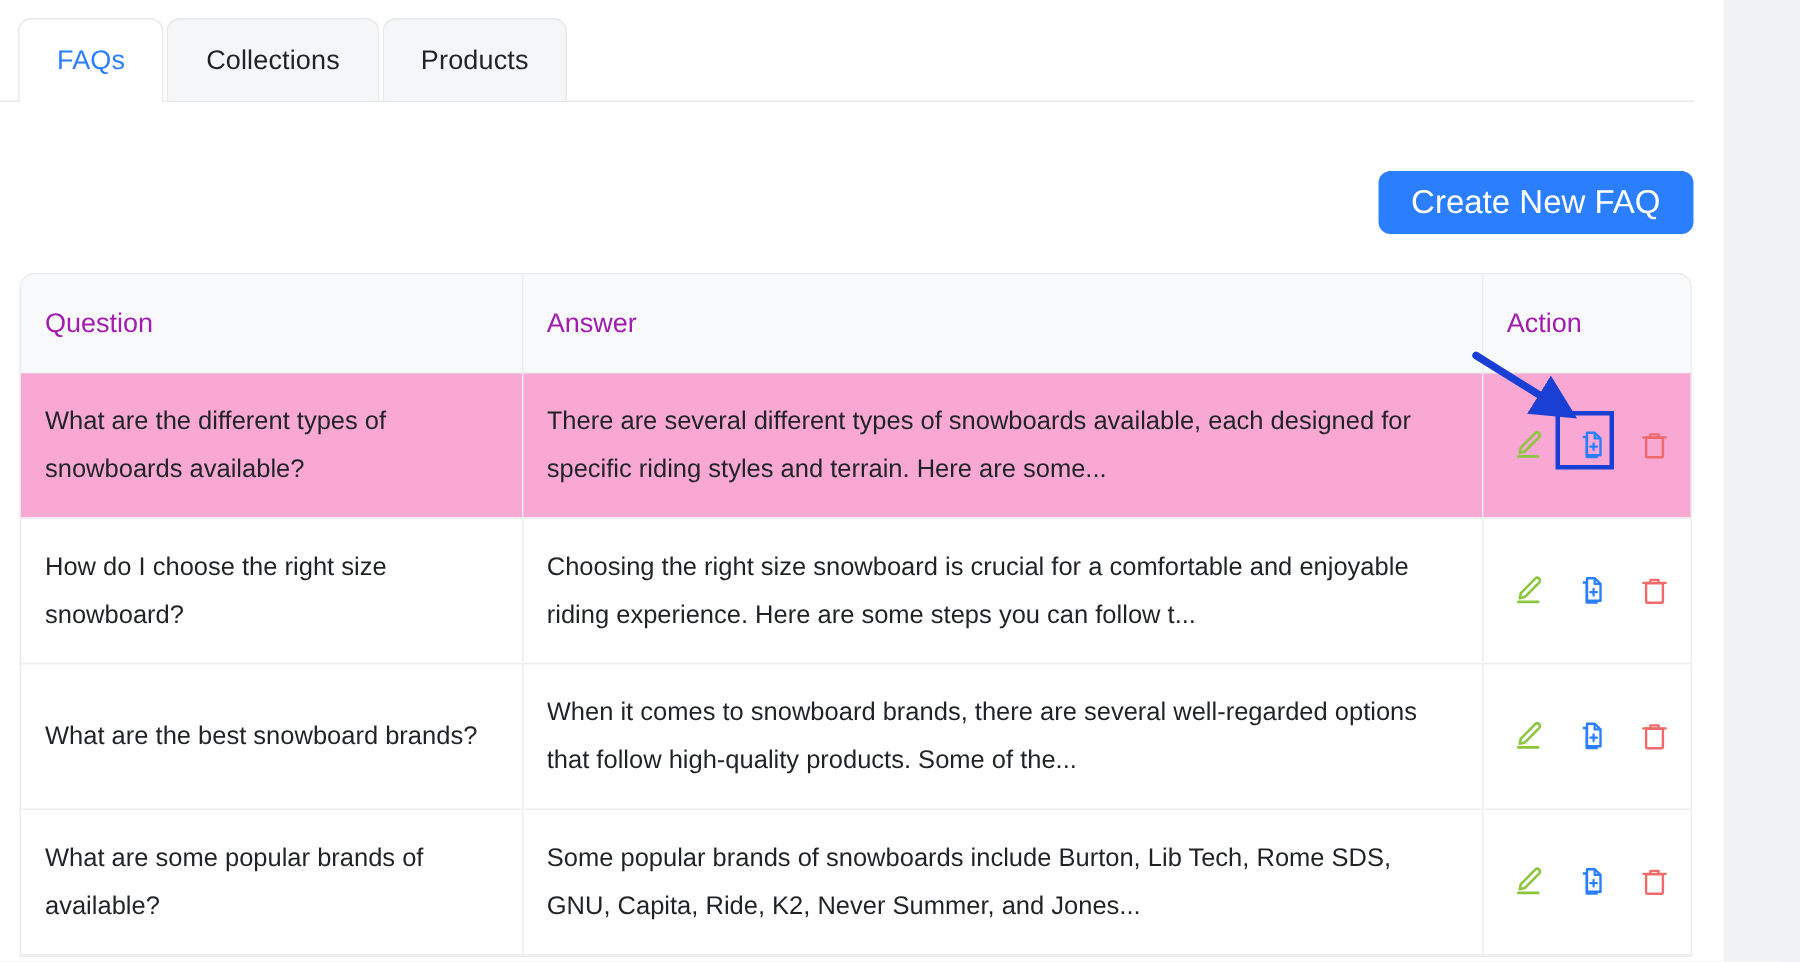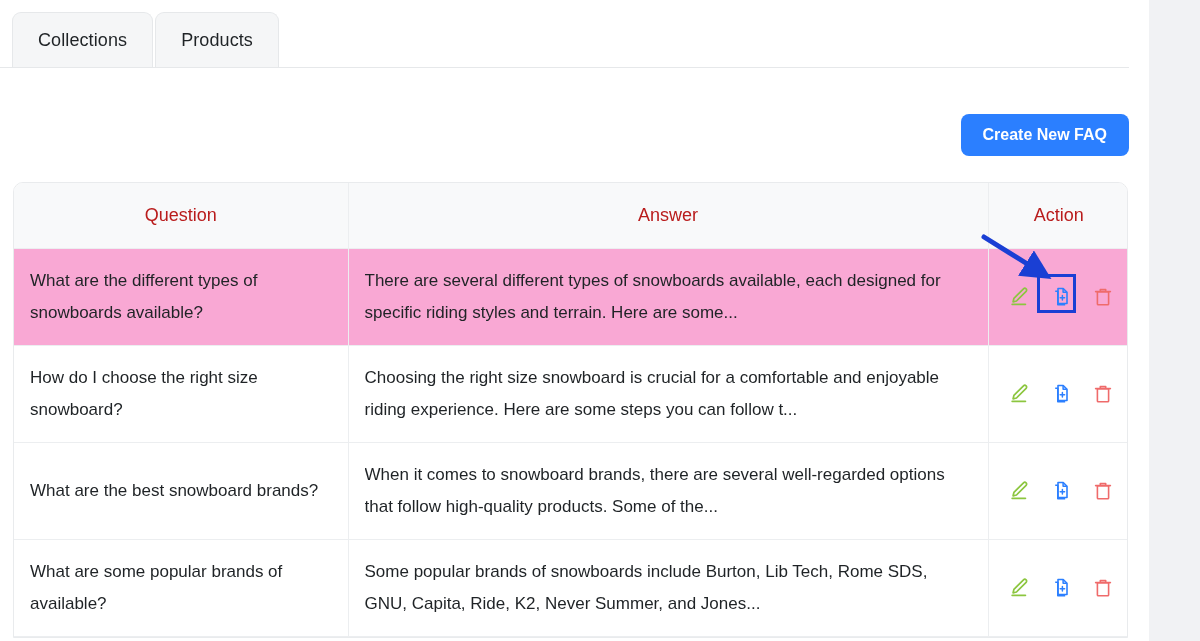--- a/index.html
+++ b/index.html
@@ -84,27 +84,26 @@
     position: absolute;
     right: 0;
     top: 46px;
     height: 42px;
     padding: 0 22px;
     display: flex;
     align-items: center;
     justify-content: center;
     background: #2b7fff;
     color: #ffffff;
-    font-size: 16px;
+    font-size: 22px;
     border: none;
     border-radius: 8px;
     cursor: pointer;
     font-family: "Liberation Sans", sans-serif;
     white-space: nowrap;
-    font-weight: bold;
   }
 
   
   .table-wrap {
     position: absolute;
     left: 13px;
     top: 182px;
     width: 1115px;
     border: 1px solid #e9ebed;
     border-radius: 10px 10px 0 0;
@@ -126,22 +125,21 @@
     font-weight: normal;
     color: #1f2326;
   }
   table.faq-table th:last-child,
   table.faq-table td:last-child { border-right: none; }
 
   table.faq-table th {
     height: 65px;
     background: #f8f9fa;
     font-size: 18px;
-    color: #b91c1c;
-    text-align: center;
+    color: #a21caf;
   }
   table.faq-table td {
     height: 97px;
     font-size: 17px;
     line-height: 32px;
   }
   .col-q { width: 334px; }
   .col-a { width: 640px; }
   .col-act { width: 141px; }
 
@@ -222,20 +220,23 @@
 </style>
 </head>
 <body>
 
 <div id="app">
 
   <div class="page-surface">
 
     <div class="tabbar">
       <div class="tabs">
+        <div class="tab active">
+          <span>FAQs</span>
+        </div>
         <div class="tab">
           <span>Collections</span>
         </div>
         <div class="tab">
           <span>Products</span>
         </div>
       </div>
     </div>
 
     <div class="toolbar">

